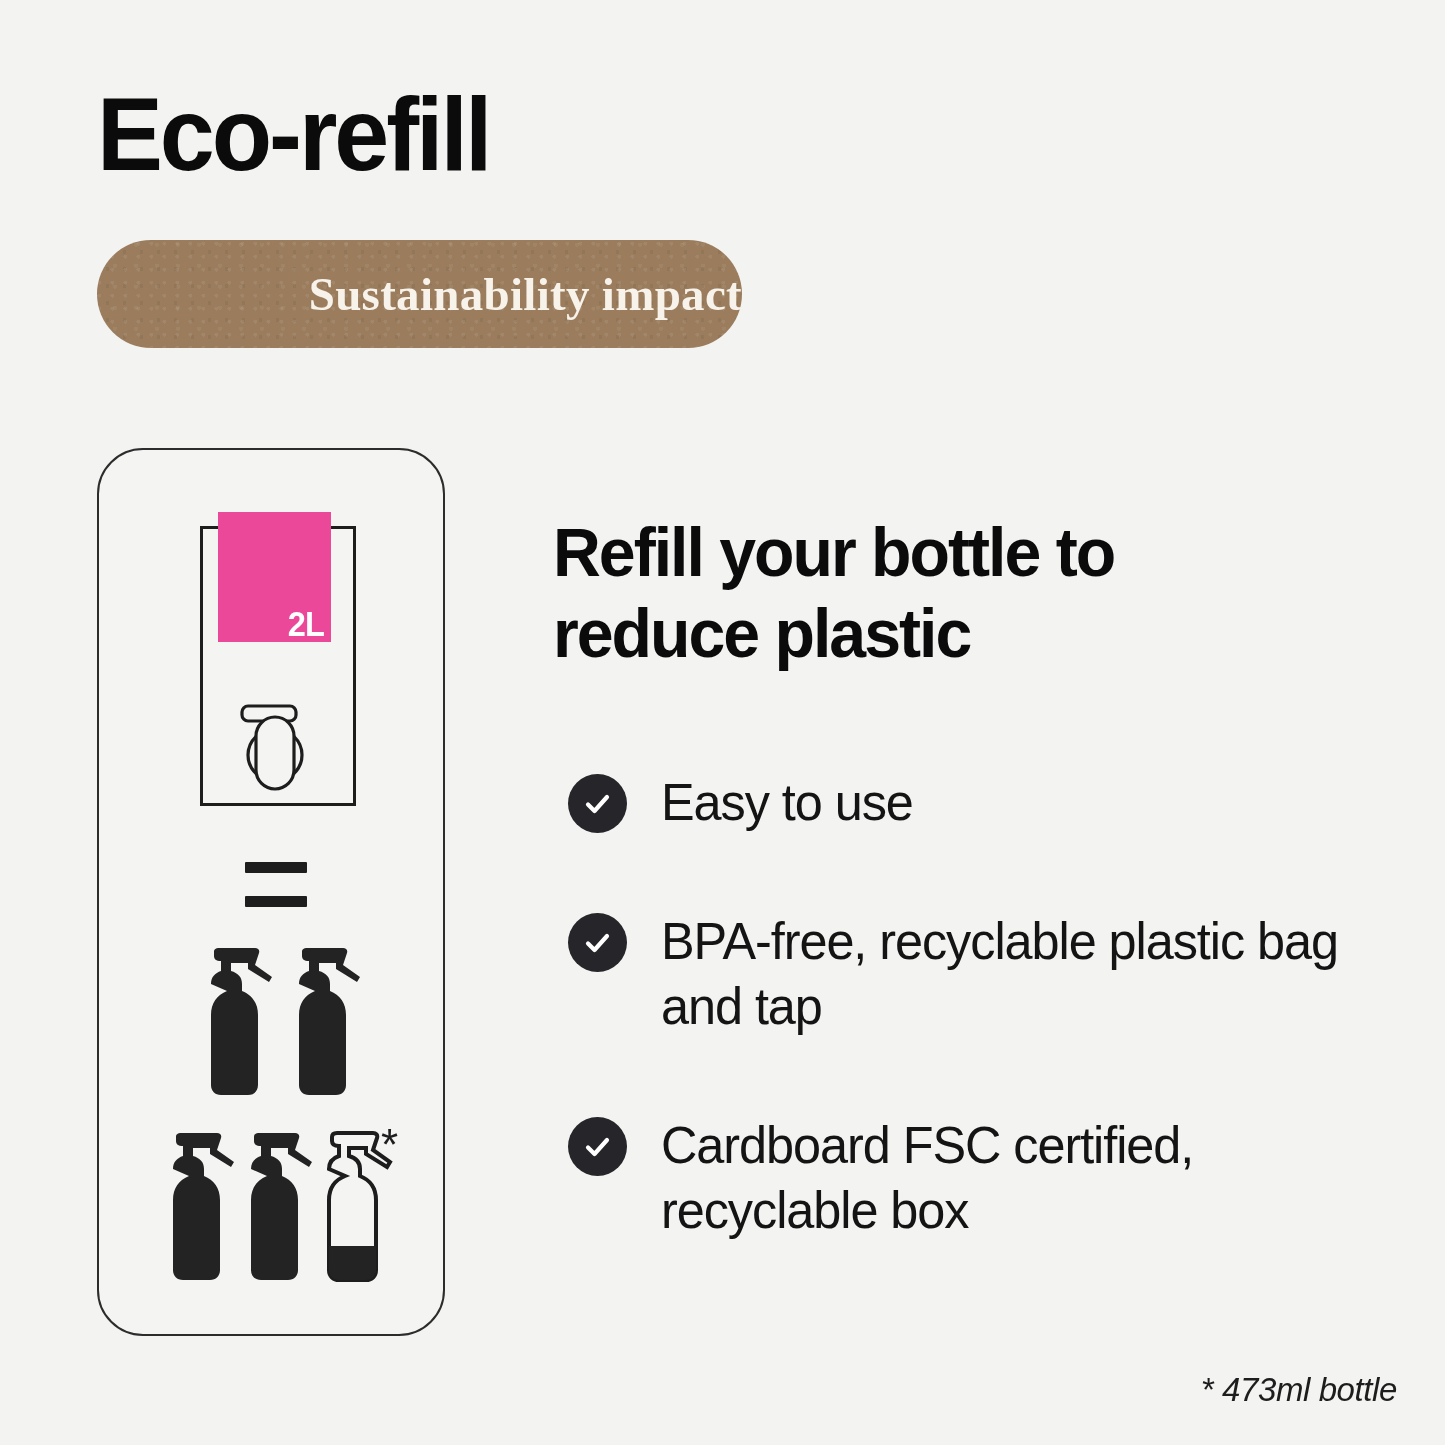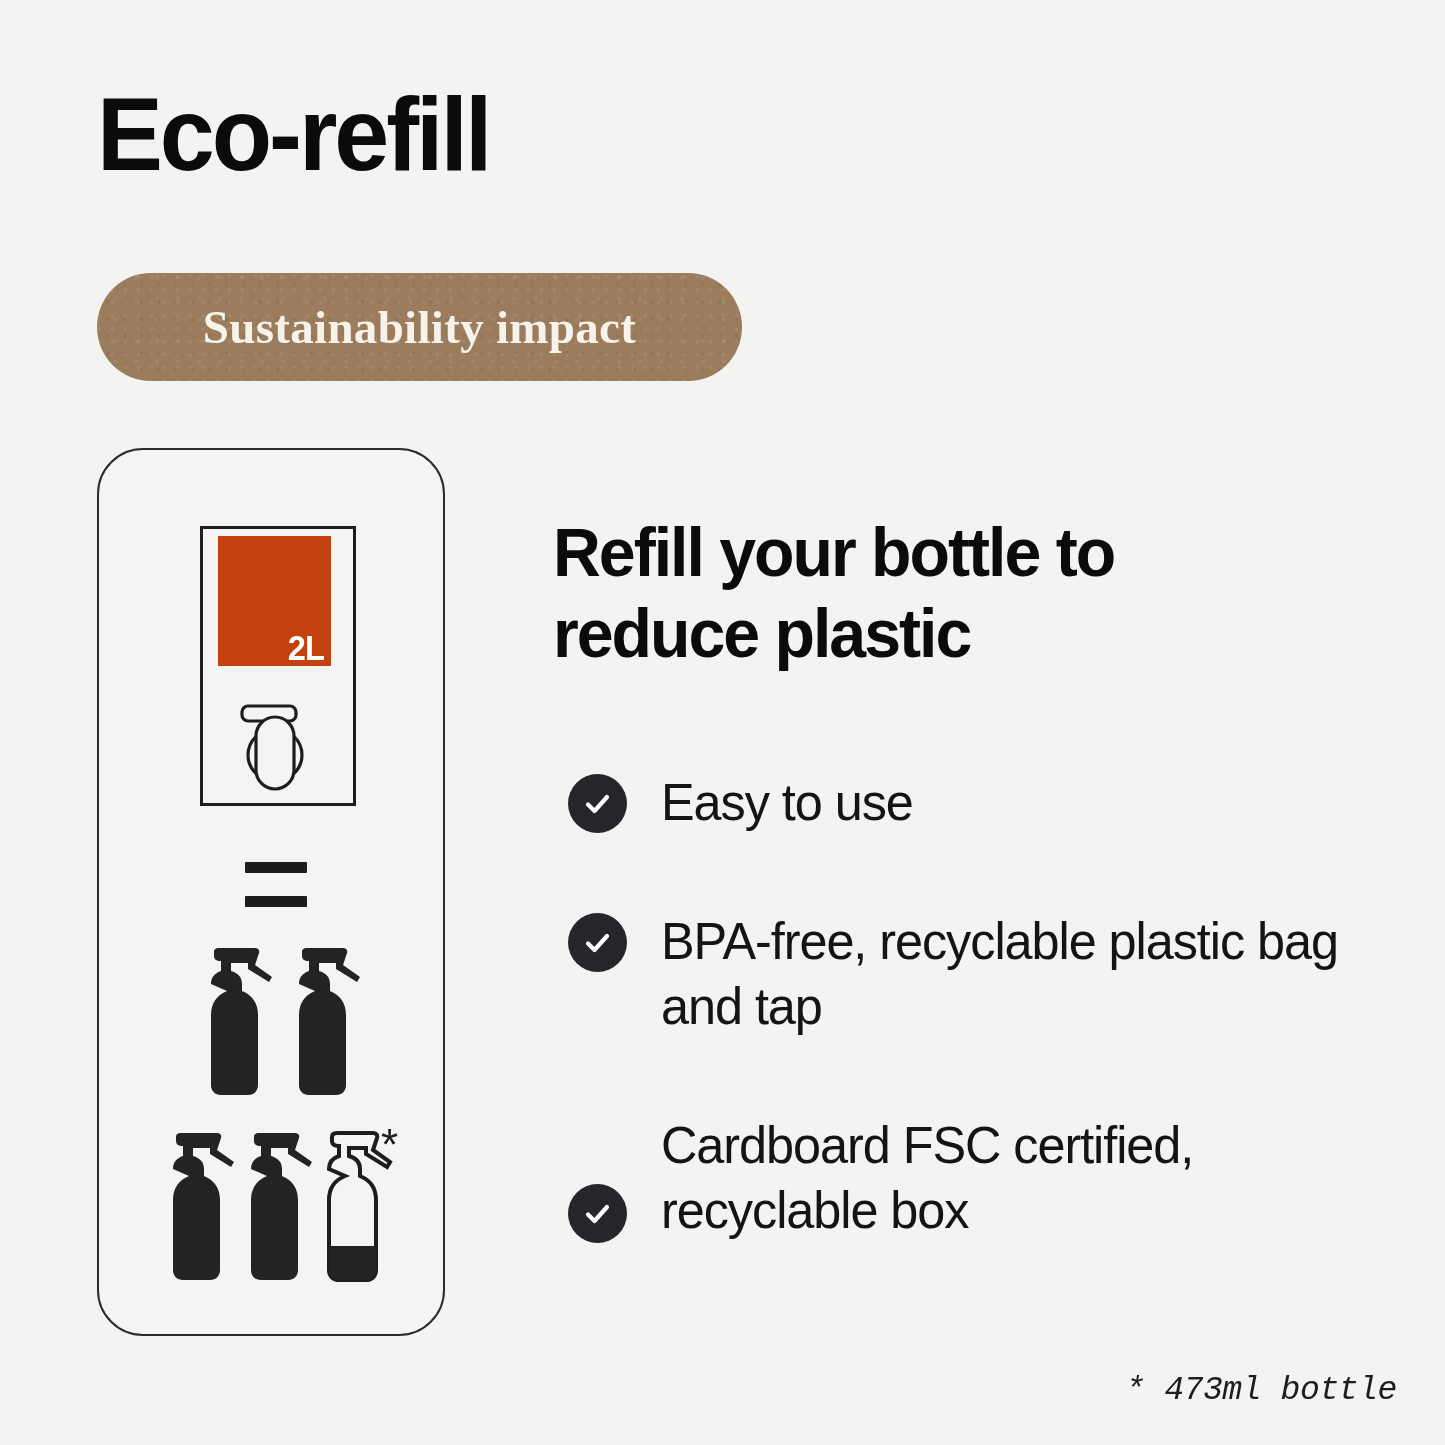--- a/index.html
+++ b/index.html
@@ -25,21 +25,21 @@
   .badge{
     position:absolute;left:97px;top:240px;
     height:108px;width:645px;
     border-radius:54px;
     background:#9b7d5e;
     background-image:
       radial-gradient(circle at 18% 28%, rgba(255,255,255,.07) 0 2px, transparent 2px),
       radial-gradient(circle at 62% 70%, rgba(0,0,0,.06) 0 2px, transparent 2px),
       radial-gradient(circle at 85% 22%, rgba(255,255,255,.05) 0 2px, transparent 2px);
     background-size:13px 13px, 17px 17px, 21px 21px;
-    display:flex;align-items:center;justify-content:center;margin-top:33px;
+    display:flex;align-items:center;justify-content:flex-end;
   }
   .badge-text{
     font-family:"Liberation Serif", serif;
     font-size:47px;font-weight:700;
     color:#f7f2ea;letter-spacing:0.3px;
     white-space:nowrap;
   }
 
   
   .card{
@@ -51,23 +51,23 @@
     box-sizing:border-box;
   }
   .box-frame{
     position:absolute;left:200px;top:526px;
     width:156px;height:280px;
     border:3px solid #1d1d1d;
     background:#f4f4f3;
     box-sizing:border-box;
   }
   .box-label{
-    position:absolute;left:218px;top:536px;
+    position:absolute;left:218px;top:512px;
     width:113px;height:130px;
-    background:#c2410c;
+    background:#ec4899;
     box-sizing:border-box;
   }
   .box-label-text{
     position:absolute;right:7px;bottom:1px;
     color:#ffffff;font-size:35px;font-weight:800;
     letter-spacing:-1px;line-height:1;
     transform:scaleX(0.93);transform-origin:right bottom;
   }
   .tap-icon{
     position:absolute;left:232px;top:700px;
@@ -97,39 +97,39 @@
   .headline{
     position:absolute;left:553px;top:513px;
     width:740px;
     font-size:69px;line-height:1.17;
     font-weight:800;letter-spacing:-2.1px;
     color:#0b0b0b;
     transform:scaleX(0.96);transform-origin:left top;
   }
   .bullets{position:absolute;left:568px;top:770px;width:830px;}
   .bullet{display:flex;align-items:flex-start;margin-bottom:74px;}
-  .bullet:last-child{margin-bottom:8px;align-items:flex-end;}
+  .bullet:last-child{margin-bottom:8px;}
   .check-circle{
     flex:0 0 auto;width:59px;height:59px;border-radius:50%;
     background:#26262a;
     display:flex;align-items:center;justify-content:center;
     margin-top:4px;
   }
   .bullet-text{
     margin-left:34px;
     font-size:52px;line-height:1.25;
     color:#141414;letter-spacing:-1.1px;
     font-weight:400;
     transform:scaleX(0.97);transform-origin:left top;
   }
 
   .footnote{
     position:absolute;right:48px;bottom:36px;
     font-size:33px;font-style:italic;
-    color:#1d1d1d;letter-spacing:-0.4px;font-family:Liberation Mono, monospace;
+    color:#1d1d1d;letter-spacing:-0.4px;
   }
 </style>
 </head>
 <body>
 
 <div class="page">
 
   <div class="title">Eco-refill</div>
 
   <div class="badge">

